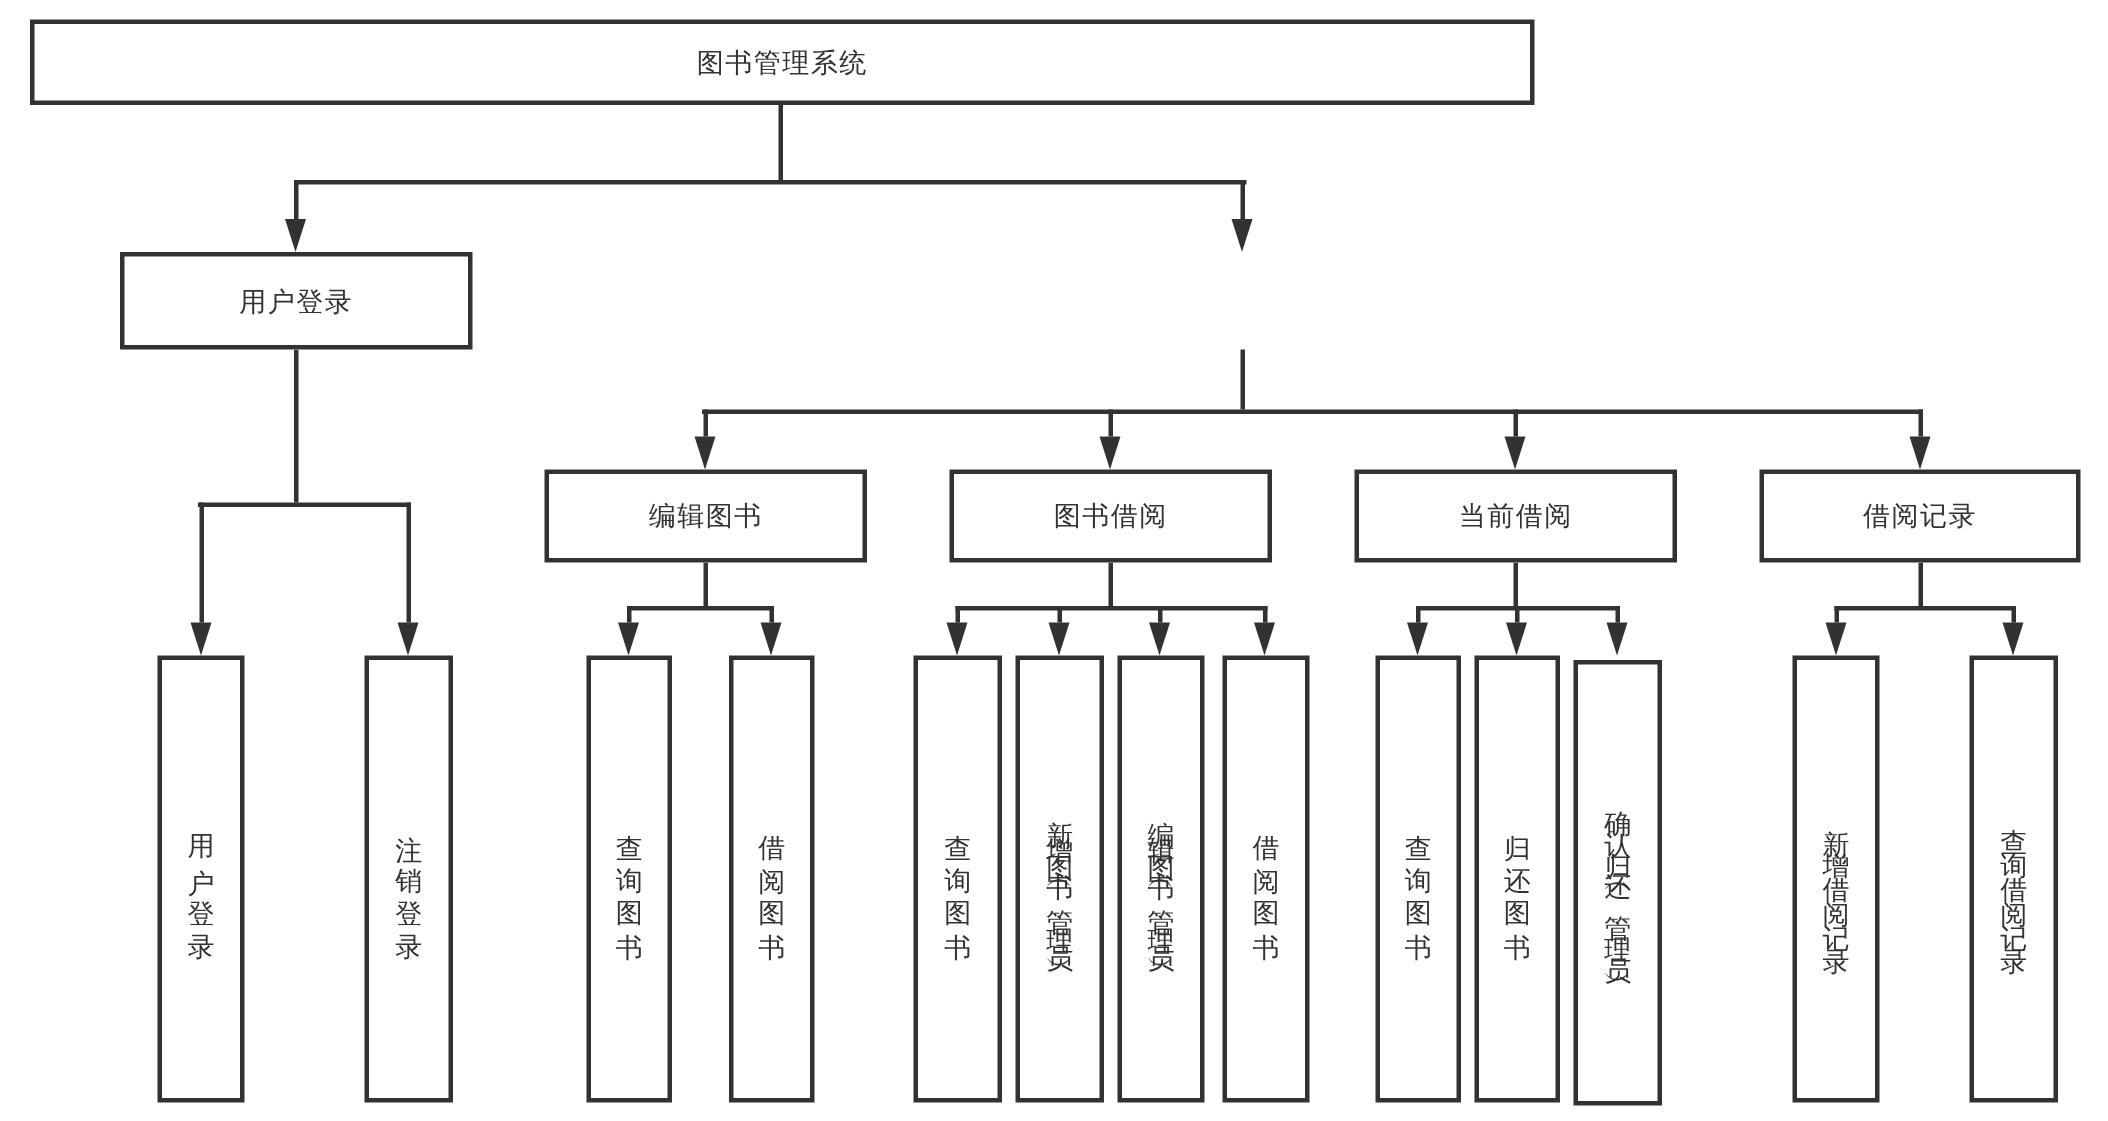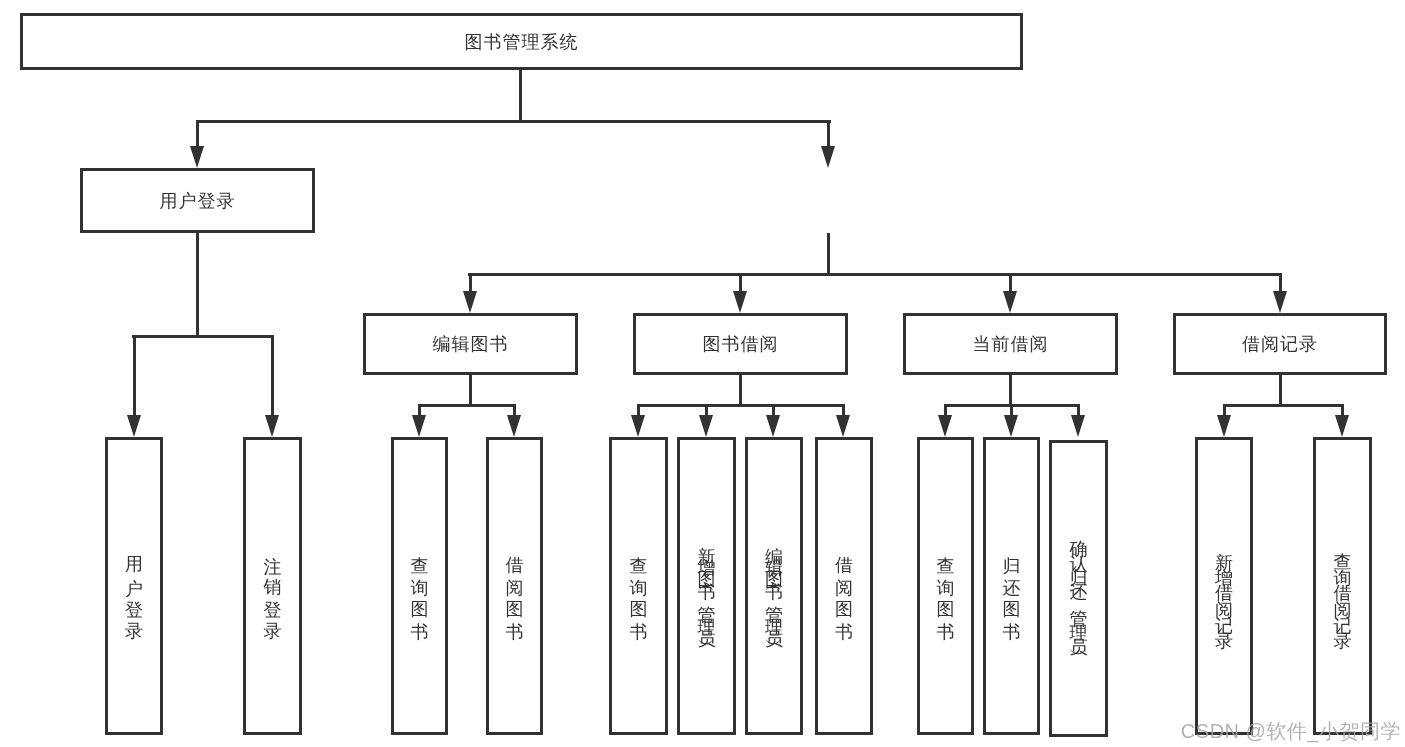--- a/index.html
+++ b/index.html
@@ -142,15 +142,14 @@
   <div class="box vbox len9" style="left:745px;top:437px;width:58px;height:298px">编辑图书（管理员）</div>
   <div class="box vbox" style="left:815px;top:437px;width:58px;height:298px">借阅图书</div>
 
   <div class="box vbox" style="left:917px;top:437px;width:57px;height:298px">查询图书</div>
   <div class="box vbox" style="left:983px;top:437px;width:57px;height:298px">归还图书</div>
   <div class="box vbox len8" style="left:1049px;top:440px;width:59px;height:297px">确认归还（管理员）</div>
 
   <div class="box vbox len6" style="left:1195px;top:437px;width:58px;height:298px">新增借阅记录</div>
   <div class="box vbox len6" style="left:1313px;top:437px;width:59px;height:298px">查询借阅记录</div>
 
-  <div class="watermark">CSDN @软件_小贺同学</div>
 
 </div>
 
 </body></html>

